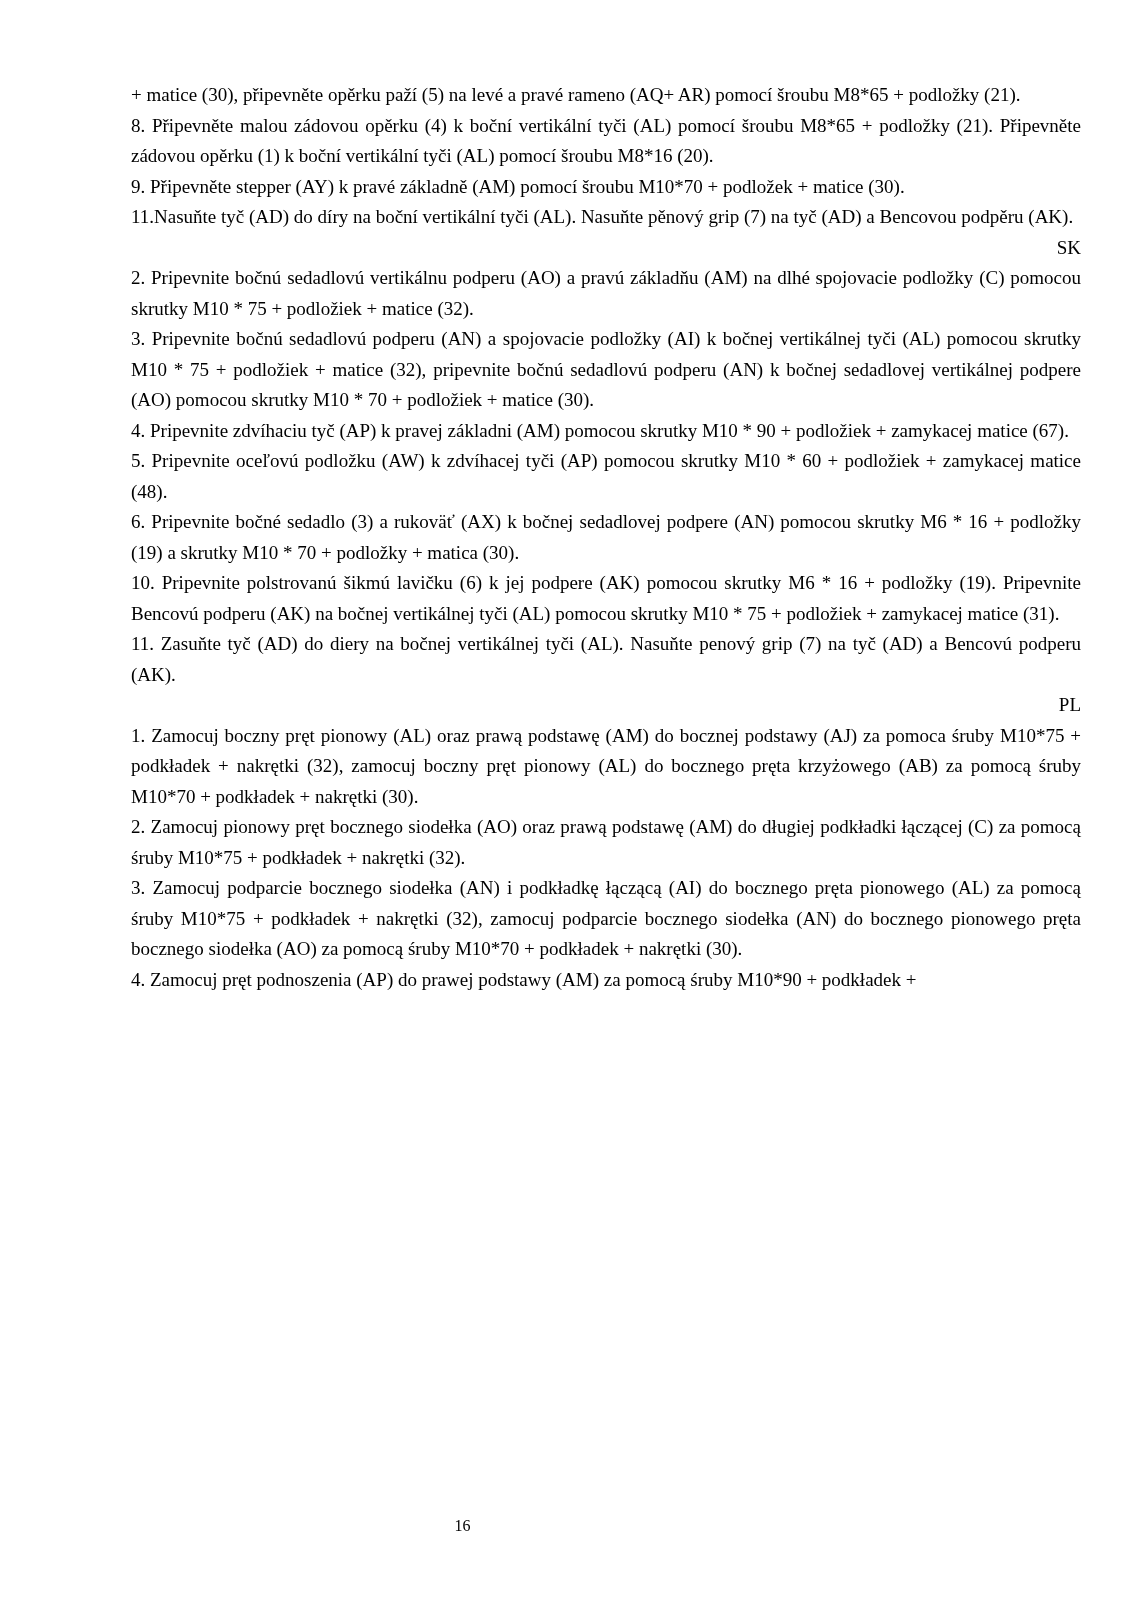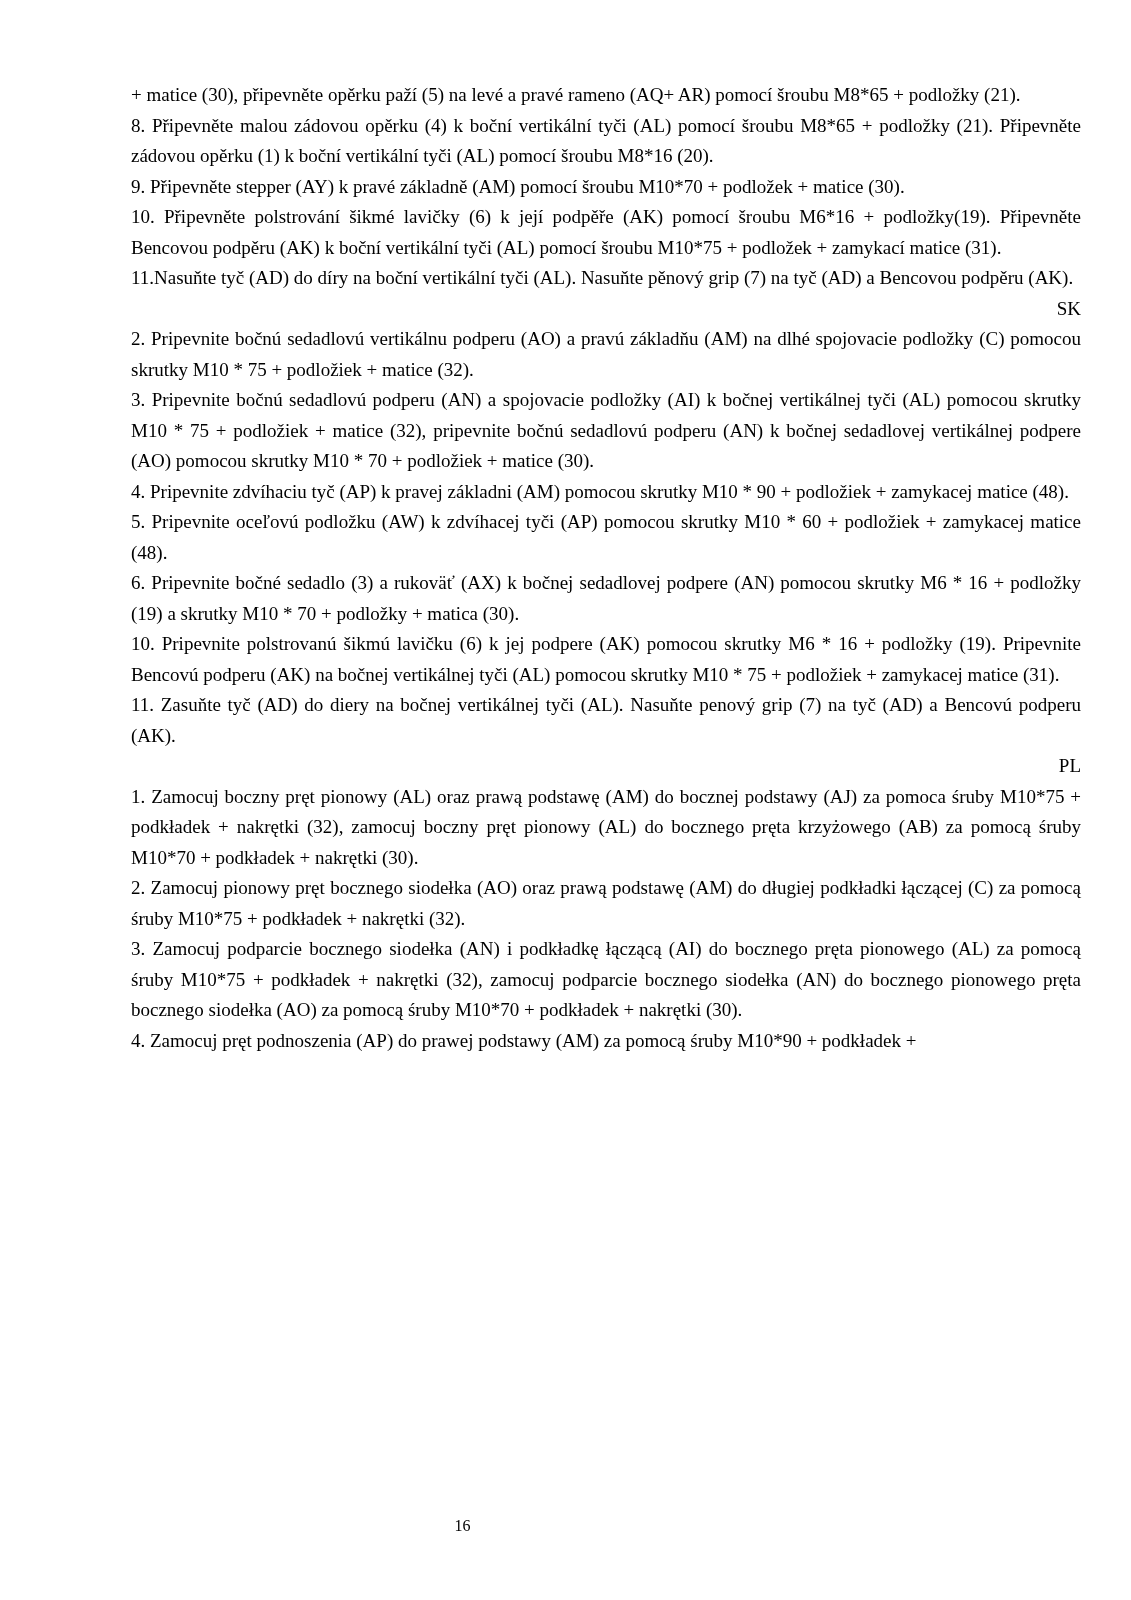--- a/index.html
+++ b/index.html
@@ -58,27 +58,26 @@
 </style>
 </head>
 <body>
 
 <div class="page">
   <div class="content">
 
     <p>+ matice (30), připevněte opěrku paží (5) na levé a pravé rameno (AQ+ AR) pomocí šroubu M8*65 + podložky (21).</p>
     <p>8. Připevněte malou zádovou opěrku (4) k boční vertikální tyči (AL) pomocí  šroubu M8*65 + podložky (21). Připevněte zádovou opěrku (1) k boční vertikální tyči (AL) pomocí šroubu M8*16 (20).</p>
     <p>9. Připevněte stepper (AY) k pravé základně (AM) pomocí šroubu M10*70 + podložek + matice (30).</p>
-    <p>10. Připevněte polstrování šikmé lavičky (6) k její podpěře (AK) pomocí šroubu M6*16 + podložky(19). Připevněte Bencovou podpěru (AK) k boční vertikální tyči (AL) pomocí šroubu M10*75 + podložek + zamykací matice (31).</p>
     <p>11.Nasuňte tyč (AD) do díry na boční vertikální tyči (AL). Nasuňte pěnový grip (7) na tyč (AD) a Bencovou podpěru (AK).</p>
 
     <p class="section-heading">SK</p>
     <p>2. Pripevnite bočnú sedadlovú vertikálnu podperu (AO) a pravú základňu (AM) na dlhé spojovacie podložky (C) pomocou skrutky M10 * 75 + podložiek + matice (32).</p>
     <p>3. Pripevnite bočnú sedadlovú podperu (AN) a spojovacie podložky (AI) k bočnej vertikálnej tyči (AL) pomocou skrutky M10 * 75 + podložiek + matice (32), pripevnite bočnú sedadlovú podperu (AN) k bočnej sedadlovej vertikálnej podpere (AO) pomocou skrutky M10 * 70 + podložiek + matice (30).</p>
-    <p>4. Pripevnite zdvíhaciu tyč (AP) k pravej základni (AM) pomocou skrutky M10 * 90 + podložiek + zamykacej matice (48).</p>
+    <p>4. Pripevnite zdvíhaciu tyč (AP) k pravej základni (AM) pomocou skrutky M10 * 90 + podložiek + zamykacej matice (67).</p>
     <p>5. Pripevnite oceľovú podložku (AW) k zdvíhacej tyči (AP) pomocou skrutky M10 * 60 + podložiek + zamykacej matice (48).</p>
     <p>6. Pripevnite bočné sedadlo (3) a rukoväť (AX) k bočnej sedadlovej podpere (AN) pomocou skrutky M6 * 16 + podložky (19) a skrutky M10 * 70 + podložky + matica (30).</p>
     <p>10. Pripevnite polstrovanú šikmú lavičku (6) k jej podpere (AK) pomocou skrutky M6 * 16 + podložky (19). Pripevnite Bencovú podperu (AK) na bočnej vertikálnej tyči (AL) pomocou skrutky M10 * 75 + podložiek + zamykacej matice (31).</p>
     <p>11. Zasuňte tyč (AD) do diery na bočnej vertikálnej tyči (AL). Nasuňte penový grip (7) na tyč (AD) a Bencovú podperu (AK).</p>
 
     <p class="section-heading">PL</p>
     <p>1. Zamocuj boczny pręt pionowy (AL) oraz prawą podstawę (AM) do bocznej podstawy (AJ) za pomoca śruby M10*75 + podkładek + nakrętki (32), zamocuj boczny pręt pionowy (AL) do bocznego pręta krzyżowego (AB) za pomocą śruby M10*70 + podkładek + nakrętki (30).</p>
     <p>2. Zamocuj pionowy pręt bocznego siodełka (AO) oraz prawą podstawę (AM) do długiej podkładki łączącej (C) za pomocą śruby M10*75 + podkładek + nakrętki (32).</p>
     <p>3. Zamocuj podparcie bocznego siodełka (AN) i podkładkę łączącą (AI) do bocznego pręta pionowego (AL) za pomocą śruby M10*75 + podkładek + nakrętki (32), zamocuj podparcie bocznego siodełka (AN) do bocznego pionowego pręta bocznego siodełka (AO) za pomocą śruby M10*70 + podkładek + nakrętki (30).</p>
     <p>4. Zamocuj pręt podnoszenia (AP) do prawej podstawy (AM) za pomocą śruby M10*90 + podkładek +</p>

